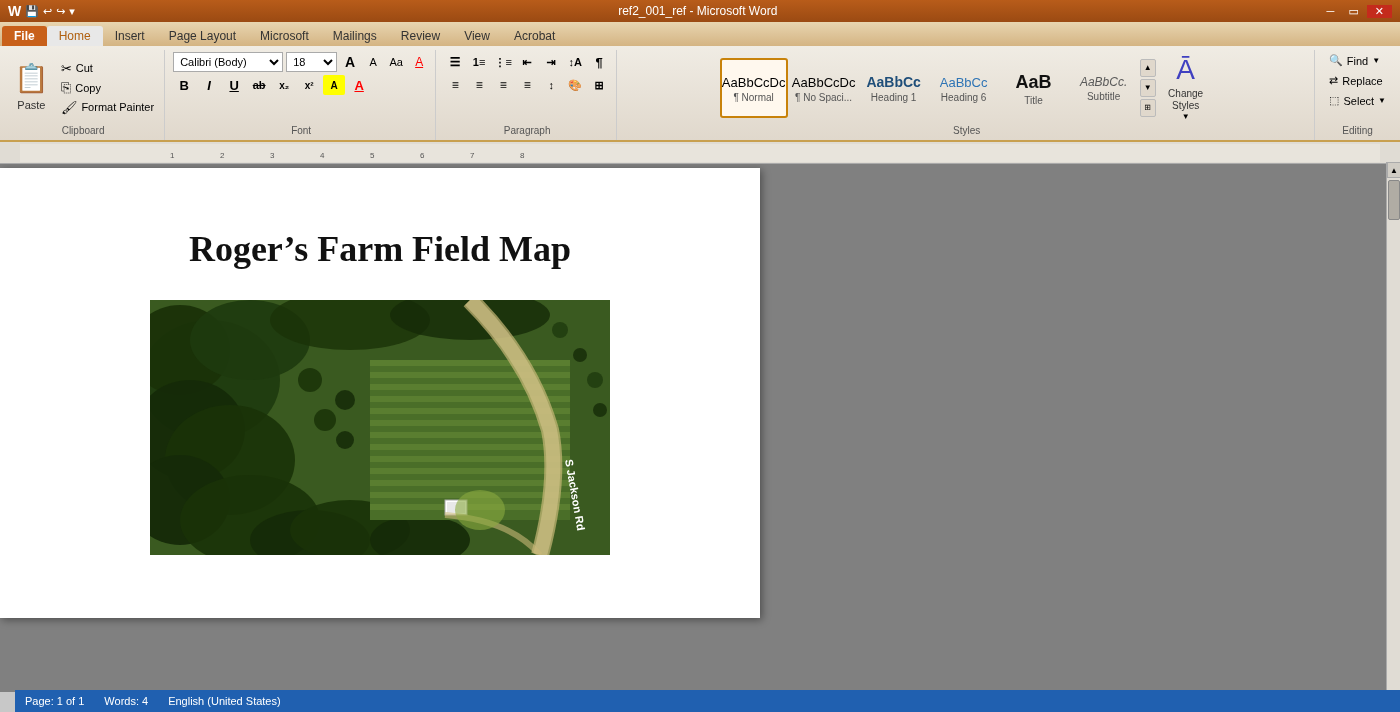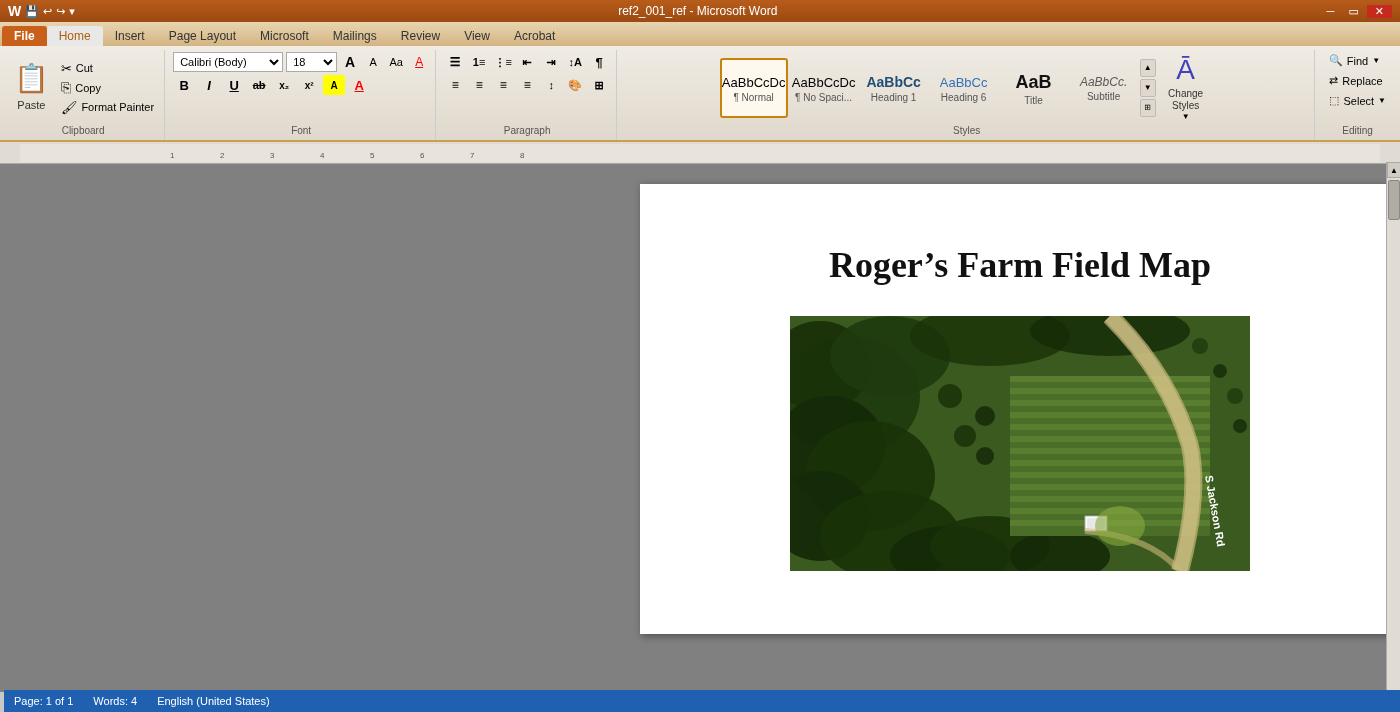--- a/index.html
+++ b/index.html
@@ -245,22 +245,22 @@
       white-space: nowrap;
     }
 
     
     .doc-container {
       background: #808080;
       height: calc(712px - 22px - 20px - 24px - 96px - 22px);
       overflow: hidden;
       display: flex;
       flex-direction: column;
-      align-items: flex-end;
-      padding: 20px 0;
+      align-items: flex-start;
+      padding: 4px 0;
     }
     .ruler-area {
       width: 100%;
       height: 22px;
       background: #e0dcd4;
       border-bottom: 1px solid #aaa;
       display: flex;
       align-items: center;
       padding: 0 20px;
     }
@@ -330,21 +330,21 @@
       background: #b0aca4;
       border: 1px solid #888;
       margin: 2px auto;
       border-radius: 2px;
     }
 
     
     .status-bar {
       position: fixed;
       bottom: 0;
-      left: 4px;
+      left: 15px;
       right: 0;
       height: 22px;
       background: #2060b0;
       display: flex;
       align-items: center;
       padding: 0 10px;
       color: white;
       font-size: 11px;
       gap: 20px;
     }

